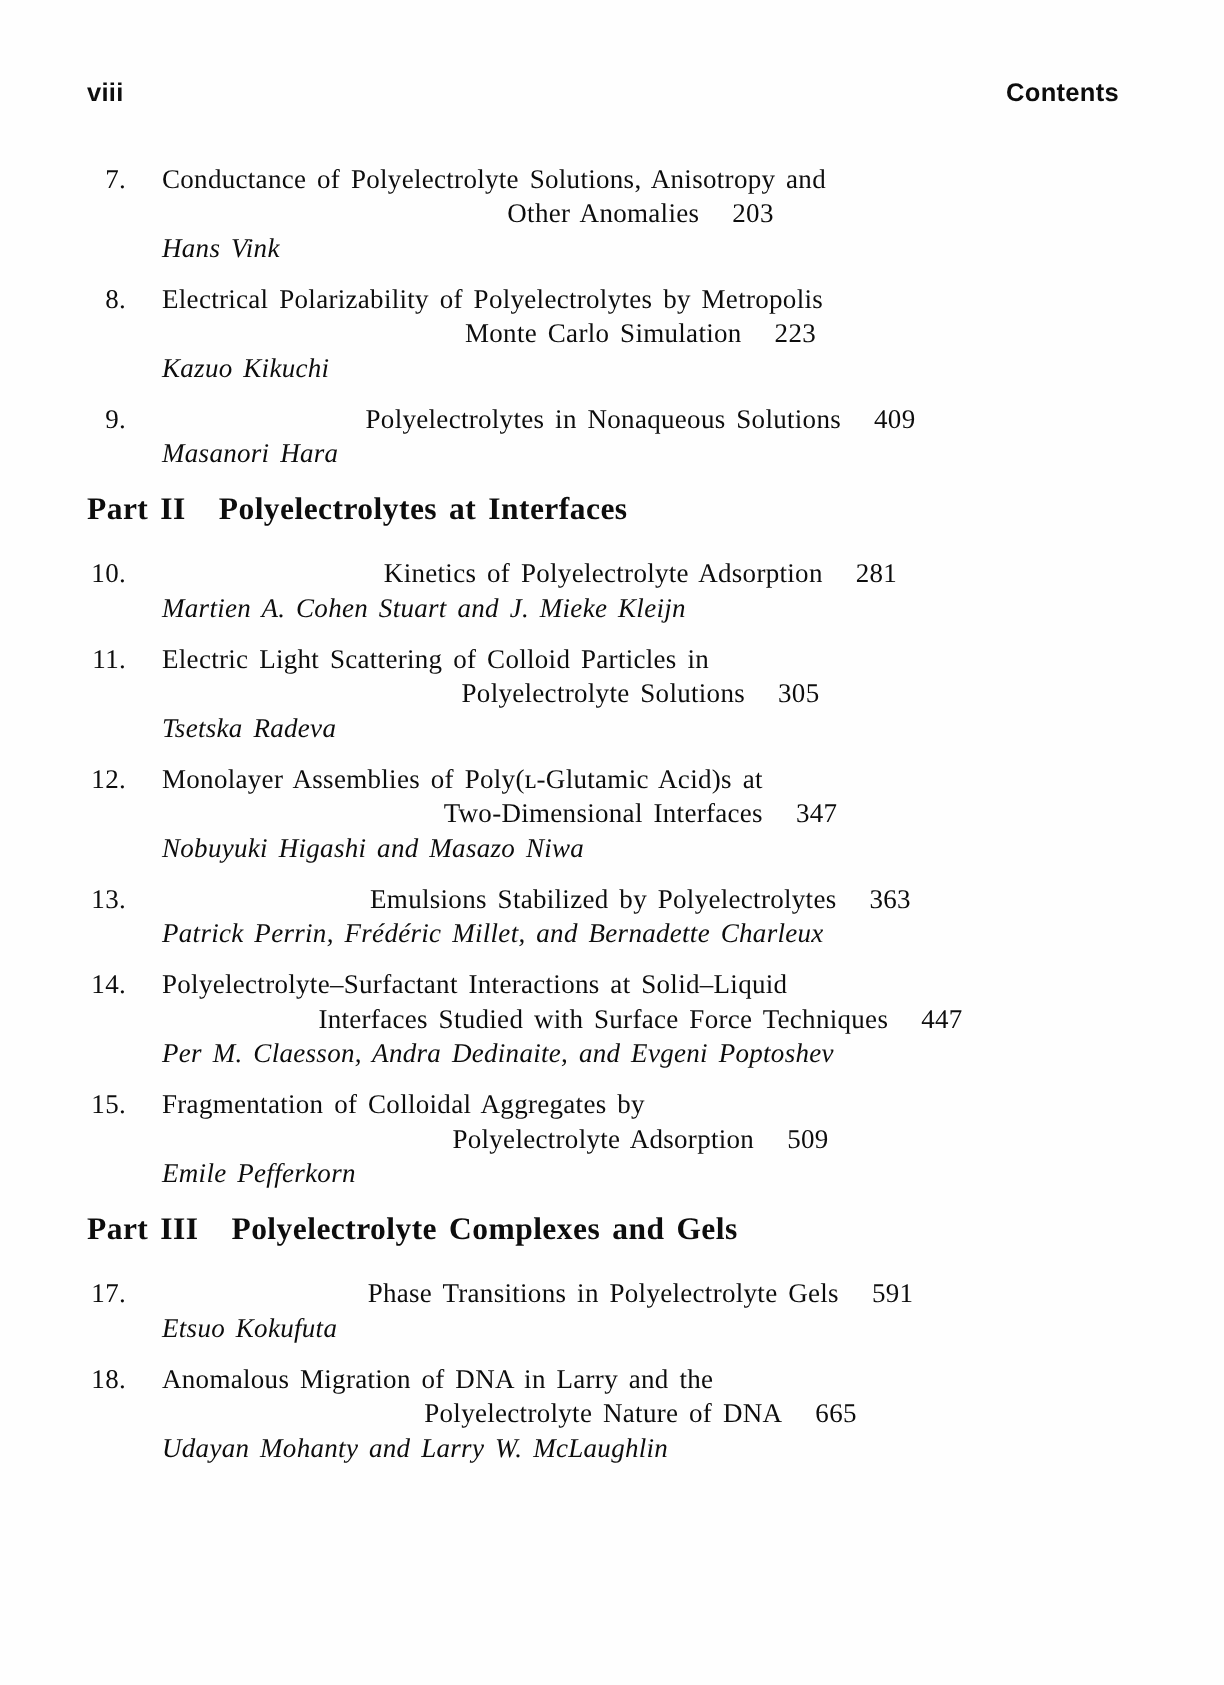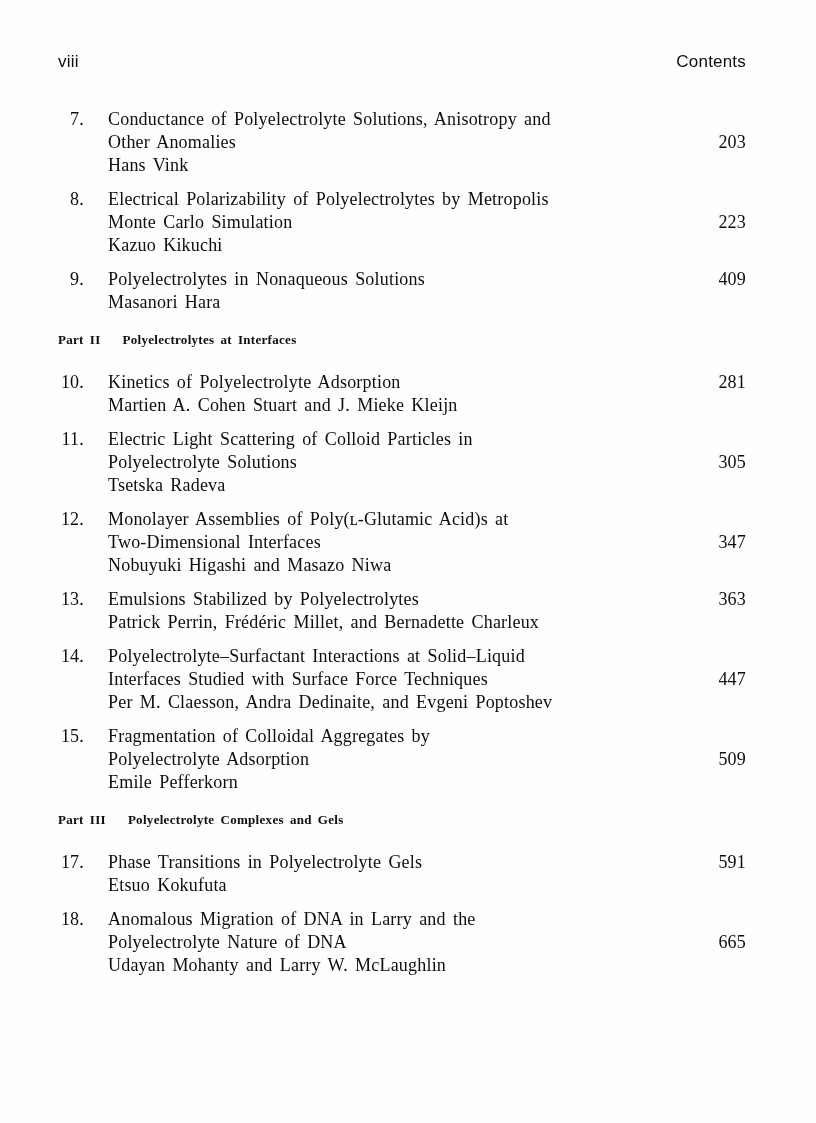--- a/index.html
+++ b/index.html
@@ -11,40 +11,40 @@
     background: #fefefe;
     font-family: "Liberation Serif", "DejaVu Serif", serif;
     color: #0d0d0d;
     overflow: hidden;
   }
   .hdr {
     display: flex;
     justify-content: space-between;
     align-items: baseline;
     font-family: "Liberation Sans", "DejaVu Sans", sans-serif;
-    font-weight: normal;
+    font-weight: bold;
     font-size: 17px;
     letter-spacing: 0.2px;
   }
   .toc {
     margin-top: 36px;
     font-size: 18px;
     line-height: 23px;
     letter-spacing: 0.2px;
     word-spacing: 2.5px;
   }
   .entry { display: flex; margin-bottom: 11px; }
   .num   { flex: none; width: 26px; text-align: right; margin-right: 24px; }
   .content { flex: 1; min-width: 0; }
-  .tline.last { display: flex; justify-content: space-between; }
+  .tline.last { display: flex; justify-content: center; }
   .pg    { margin-left: 22px; flex: none; }
-  .authors { }
+  .authors { font-style: italic; }
   .part {
     font-weight: bold;
-    font-size: 13px;
+    font-size: 21px;
     margin: 14px 0 20px 0;
     letter-spacing: 0.3px;
   }
   .part-label { margin-right: 22px; }
 </style>
 </head>
 <body>
 
 <div class="page">
   <div class="hdr">

